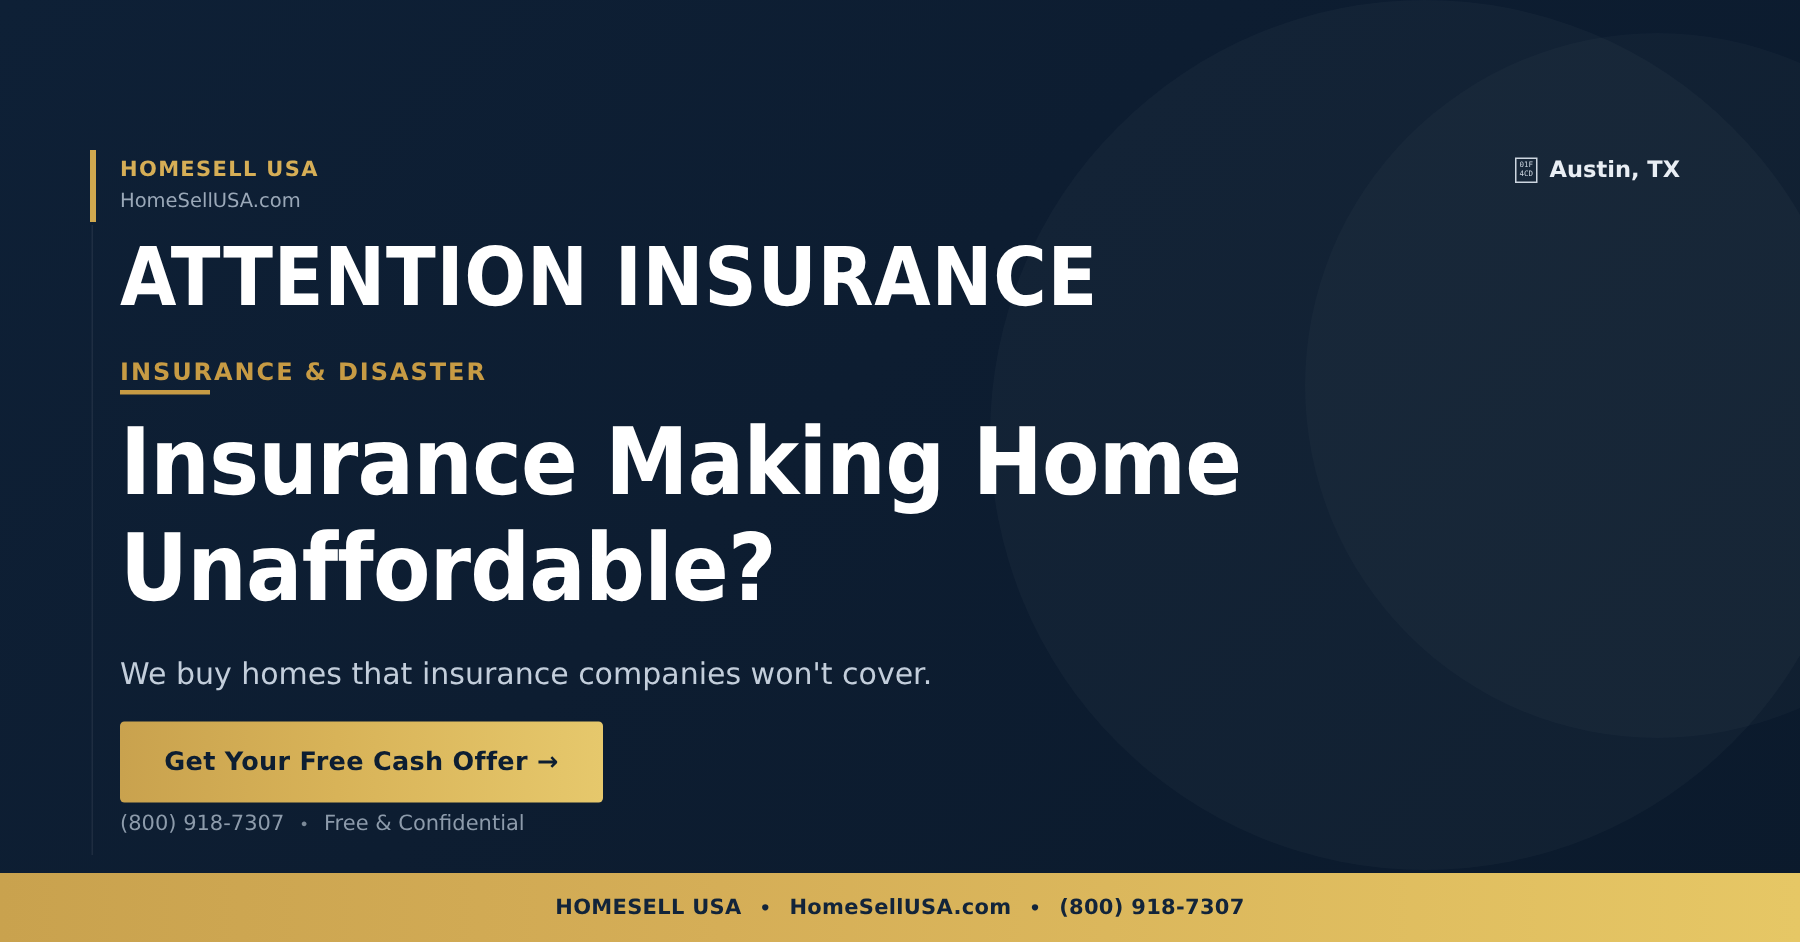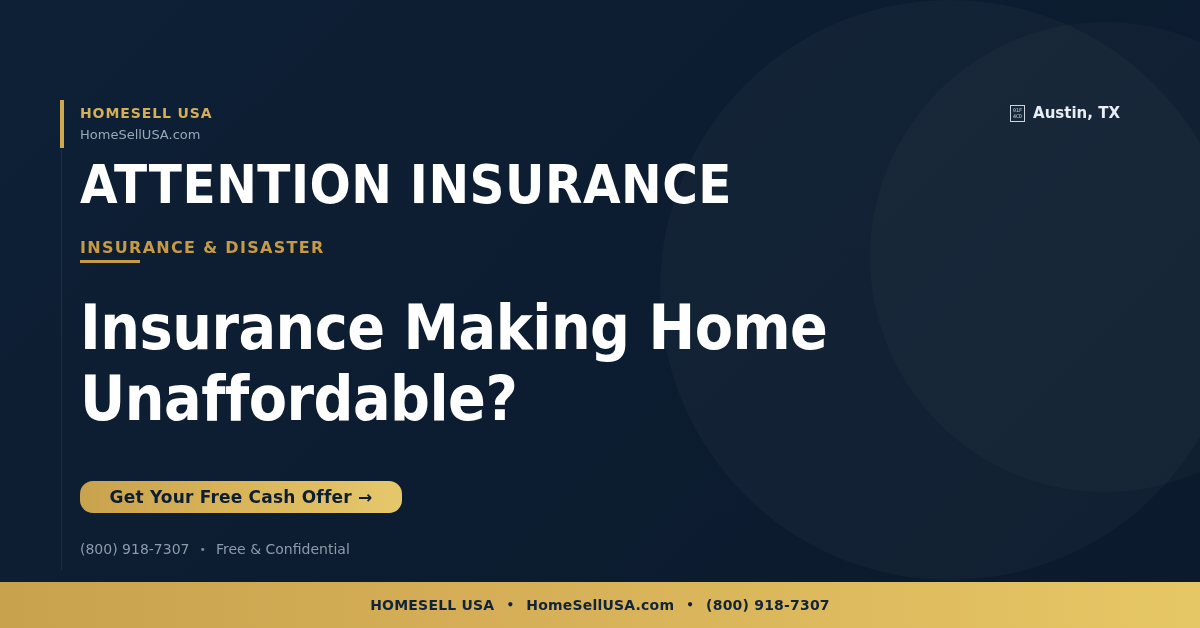--- a/index.html
+++ b/index.html
@@ -118,37 +118,36 @@
   
   .headline {
     position:absolute; left:0; top:272px;
     color:#ffffff;
     font-size:62px;
     font-weight:bold;
     font-stretch:condensed;
     line-height:1.15;
     letter-spacing:-0.5px;
     width:900px;
-    margin-top:20px;
   }
 
   
   .subhead {
     position:absolute; left:0; top:436px;
     color:#c3cedb;
     font-size:20px;
     line-height:1.3;
   }
 
   
   .cta {
     position:absolute; left:0; top:481px;
-    width:322px; height:32px;
+    width:322px; height:54px;
     border:none;
-    border-radius:13px;
+    border-radius:3px;
     background:linear-gradient(90deg,#c9a24e 0%,#d8b358 45%,#e6c86c 100%);
     color:#0d1e32;
     font-family:"DejaVu Sans","Liberation Sans",sans-serif;
     font-size:17px;
     font-weight:bold;
     letter-spacing:0.2px;
     cursor:pointer;
     display:flex; align-items:center; justify-content:center;
   }
 
@@ -202,20 +201,21 @@
       <span>Austin, TX</span>
     </div>
 
     <div class="attention">ATTENTION INSURANCE</div>
 
     <div class="eyebrow">INSURANCE &amp; DISASTER</div>
     <div class="eyebrow-rule"></div>
 
     <h1 class="headline">Insurance Making Home Unaffordable?</h1>
 
+    <div class="subhead">We buy homes that insurance companies won't cover.</div>
 
     <button class="cta">Get Your Free Cash Offer →</button>
 
     <div class="trust">
       <span>(800) 918-7307</span>
       <span class="dot">•</span>
       <span>Free &amp; Confidential</span>
     </div>
 
   </div>

